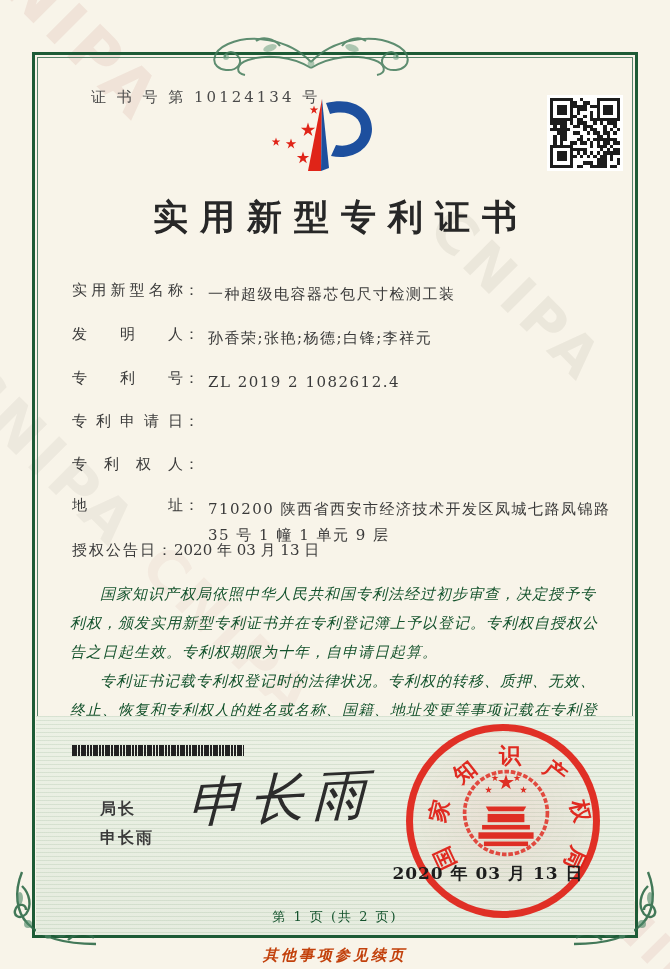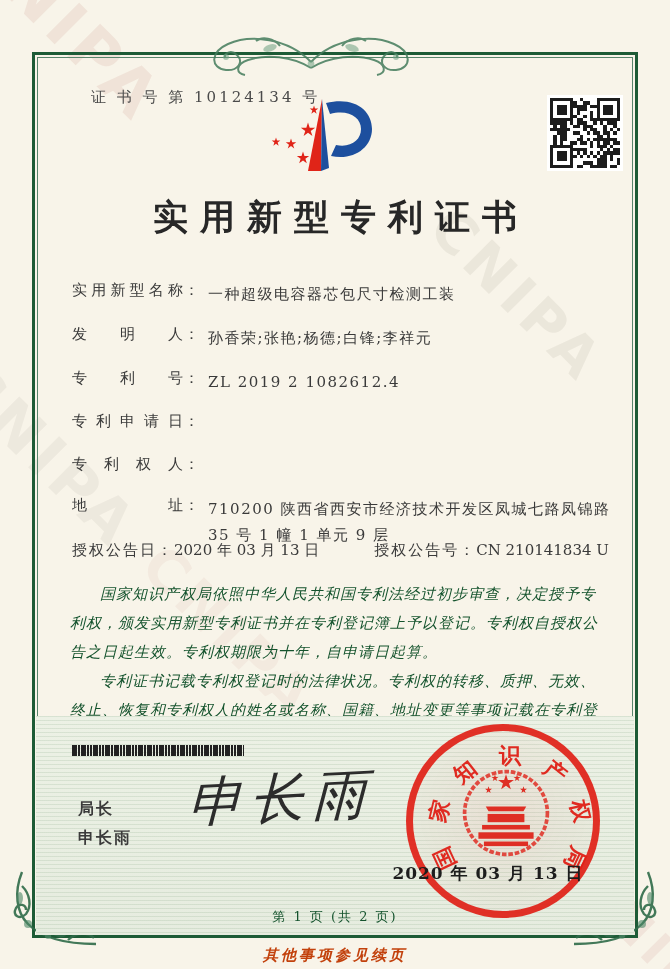--- a/index.html
+++ b/index.html
@@ -68,21 +68,21 @@
       linear-gradient(#ecf1e5,#e6ecdf);
   }
   .barcode{
     position:absolute;left:72px;top:745px;width:172px;height:11px;
     background-image:
       repeating-linear-gradient(90deg,#222 0 2px,transparent 2px 3px),
       repeating-linear-gradient(90deg,#222 0 1px,transparent 1px 6px),
       repeating-linear-gradient(90deg,#222 0 3px,transparent 3px 11px);
   }
   .official{
-    position:absolute;left:78px;top:794px;
+    position:absolute;left:100px;top:794px;
     font-family:"DejaVu Sans","Liberation Sans",sans-serif;
     font-size:16px;font-weight:700;color:#3b3b3b;line-height:29px;letter-spacing:2px;
   }
   .signature{
     position:absolute;left:188px;top:762px;width:220px;
     font-size:54px;color:#2c2c2c;font-style:italic;letter-spacing:8px;
     transform:rotate(-3deg) skewX(-4deg);white-space:nowrap;
   }
   
   .seal{
@@ -664,23 +664,20 @@
 </div>
 <div class="field" style="top:496px;">
   <span class="lbl">地址</span>
   <span class="colon">：</span>
   <span class="val" style="width:420px;">710200 陕西省西安市经济技术开发区凤城七路凤锦路 35 号 1 幢 1 单元 9 层</span>
 </div>
 
 <div class="grant-row">
   <span>
     <span class="lbl">授权公告日：</span><span>2020 年 03 月 13 日</span>
-  </span>
-  <span class="pair2">
-    <span class="lbl">授权公告号：</span><span>CN 210141834 U</span>
   </span>
 </div>
 
 <div class="body-text">
   <p>国家知识产权局依照中华人民共和国专利法经过初步审查，决定授予专利权，颁发实用新型专利证书并在专利登记簿上予以登记。专利权自授权公告之日起生效。专利权期限为十年，自申请日起算。</p>
   <p>专利证书记载专利权登记时的法律状况。专利权的转移、质押、无效、终止、恢复和专利权人的姓名或名称、国籍、地址变更等事项记载在专利登记簿上。</p>
 </div>
 
 <div class="band"></div>
 

